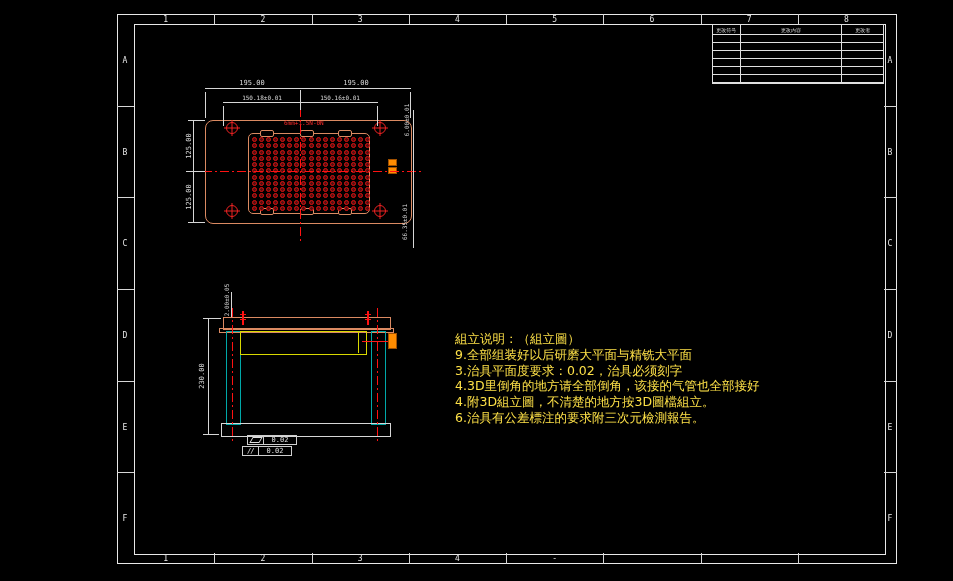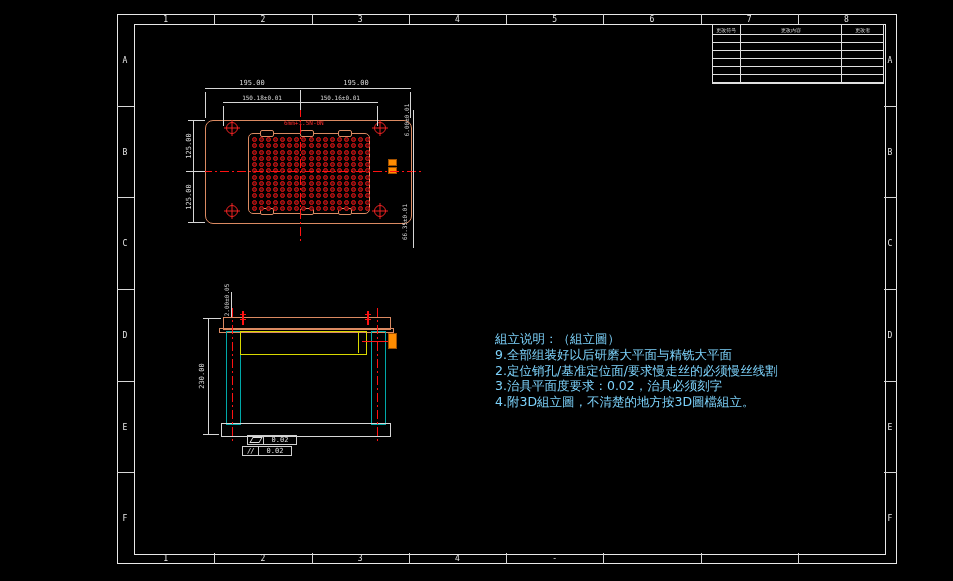--- a/index.html
+++ b/index.html
@@ -460,21 +460,22 @@
           <span class="flat-sym"></span>
         </div>
       <div class="cell val">0.02</div>
     </div>
     <div class="gdt" style="left:242px;top:446px;">
       <div class="cell sym par-sym">//</div>
       <div class="cell val">0.02</div>
     </div>
   </div>
 
-  <div class="notes" id="notes-block" style="color: #7dd3fc; margin-left: 40px;">
+  <div class="notes" id="notes-block" style="color: #fde047;">
     <div>組立说明：（組立圖）</div>
   <div>9.全部组装好以后研磨大平面与精铣大平面</div>
-      <div>2.定位销孔/基准定位面/要求慢走丝的必须慢丝线割</div>
       <div>3.治具平面度要求：0.02，治具必须刻字</div>
+      <div>4.3D里倒角的地方请全部倒角，该接的气管也全部接好</div>
       <div>4.附3D組立圖，不清楚的地方按3D圖檔組立。</div>
+      <div>6.治具有公差標注的要求附三次元檢測報告。</div>
     </div>
 
 </div>
 
 </body></html>

